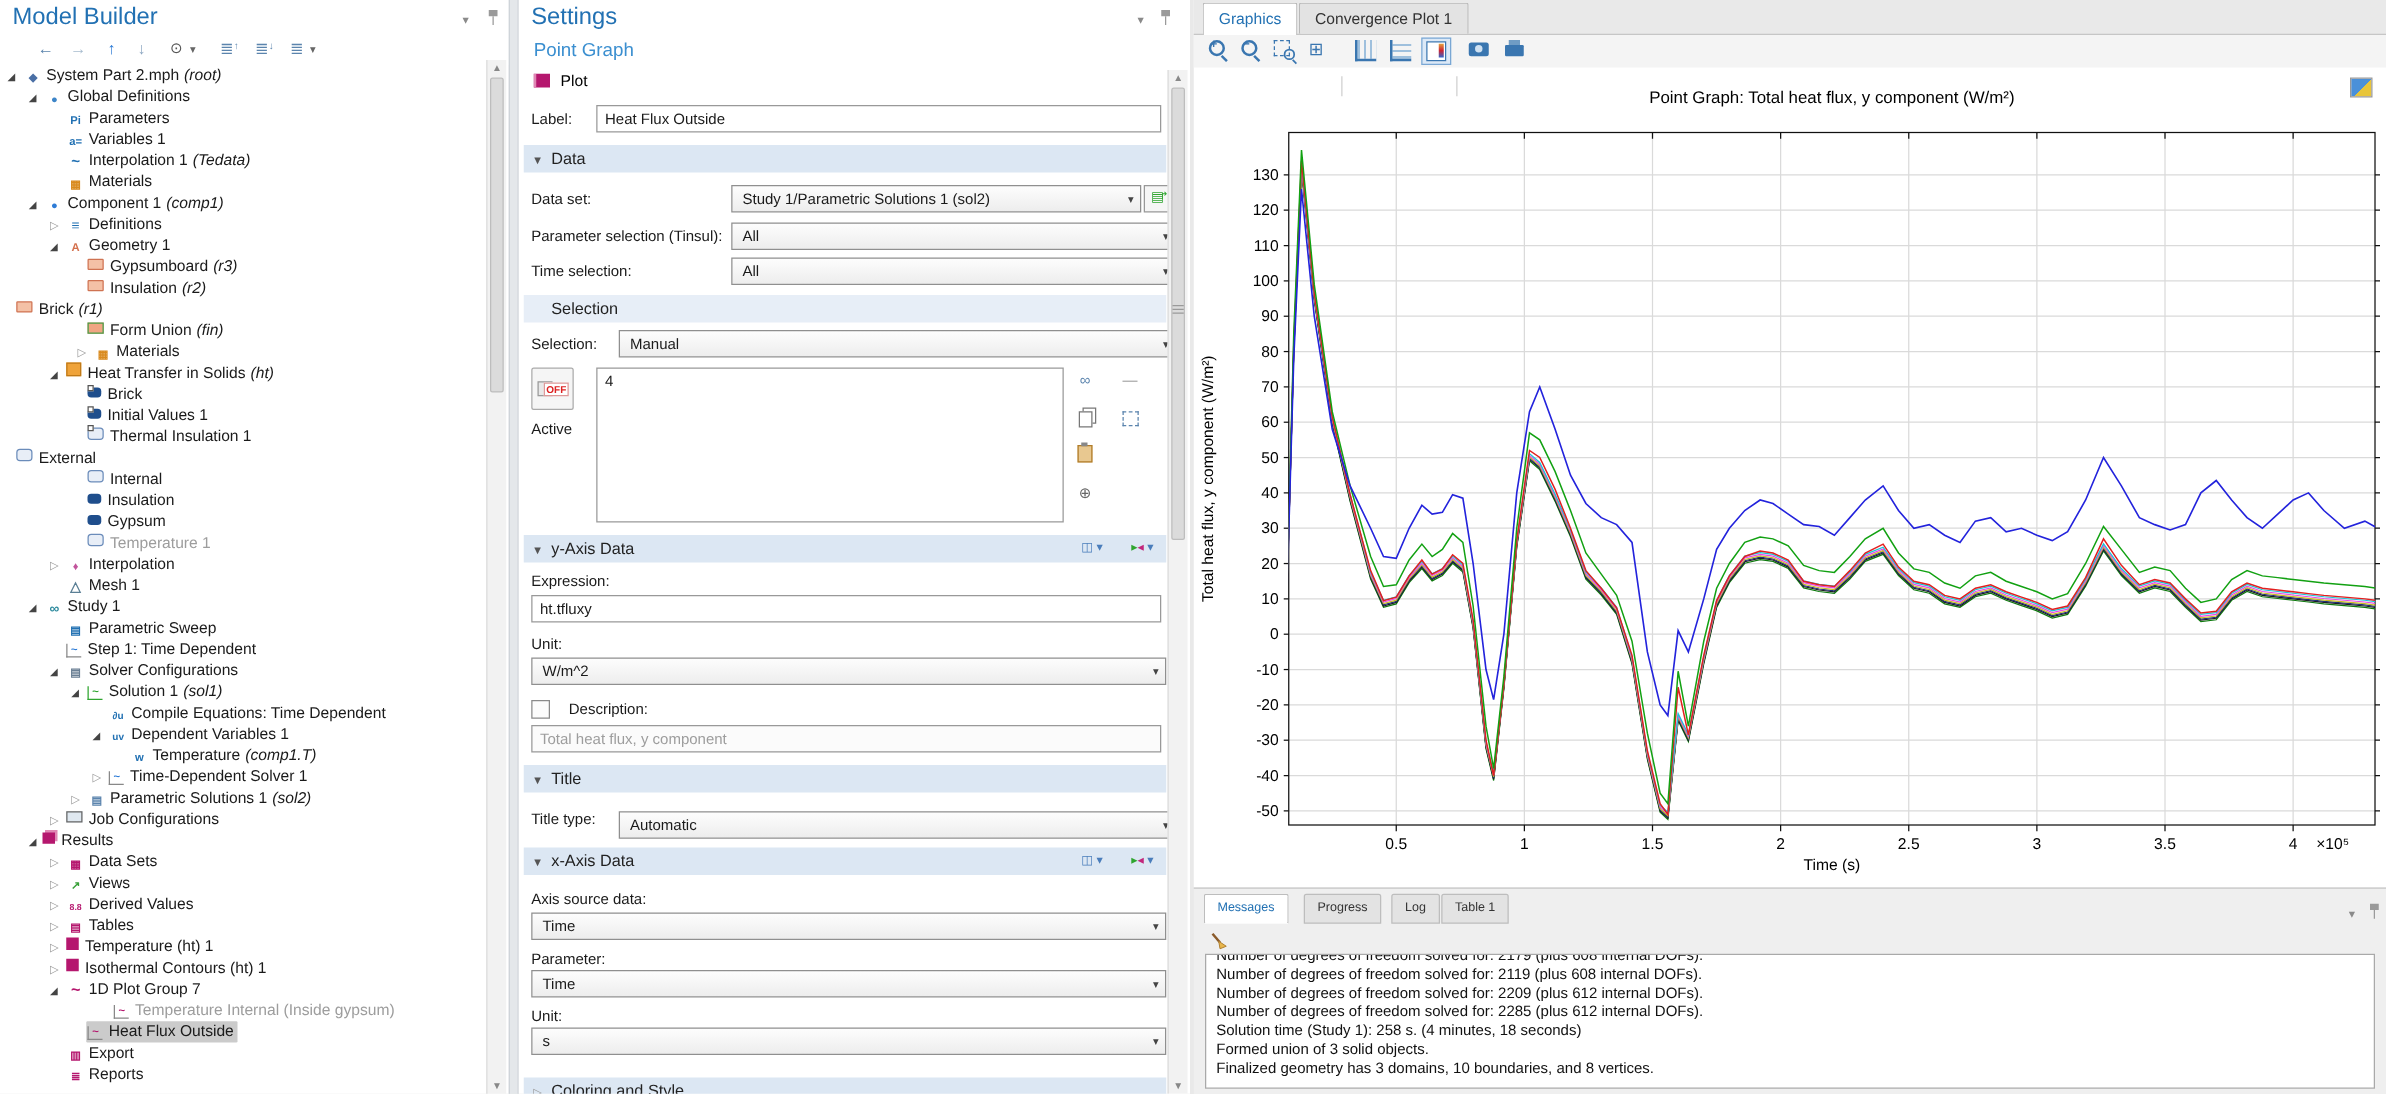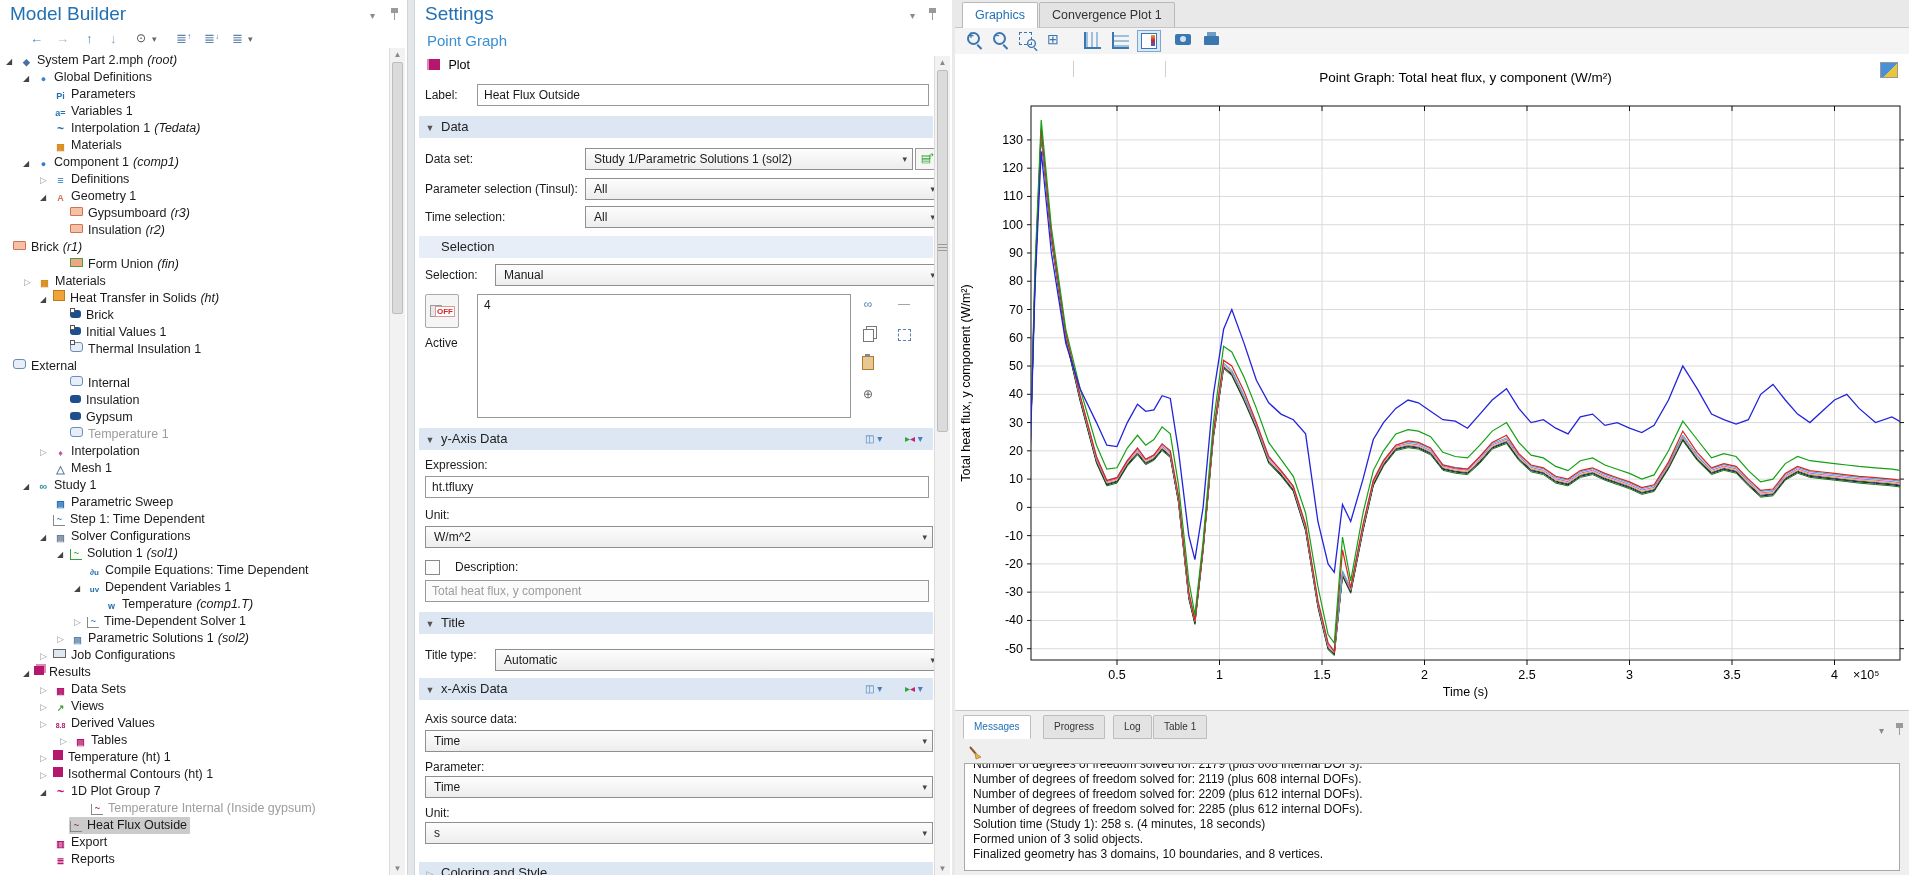--- a/index.html
+++ b/index.html
@@ -134,21 +134,21 @@
       <div class="trow" style="padding-left: 40px;"><span class="exp"></span><span class="rowc"><span class="ti" style="color: rgb(34, 113, 179);">a=</span><span class="tl">Variables 1</span></span></div>
       <div class="trow" style="padding-left: 40px;"><span class="exp"></span><span class="rowc"><span class="ti" style="color: rgb(34, 113, 179); font-size: 12px;">~</span><span class="tl">Interpolation 1</span><span class="ts">(Tedata)</span></span></div>
       <div class="trow" style="padding-left: 40px;"><span class="exp"></span><span class="rowc"><span class="ti" style="color: rgb(217, 138, 29);">▦</span><span class="tl">Materials</span></span></div>
       <div class="trow" style="padding-left: 23px;"><span class="exp">◢</span><span class="rowc"><span class="ti" style="color: rgb(46, 124, 214);">●</span><span class="tl">Component 1</span><span class="ts">(comp1)</span></span></div>
       <div class="trow" style="padding-left: 40px;"><span class="exp closed">▷</span><span class="rowc"><span class="ti" style="color: rgb(34, 113, 179); font-size: 11px;">≡</span><span class="tl">Definitions</span></span></div>
       <div class="trow" style="padding-left: 40px;"><span class="exp">◢</span><span class="rowc"><span class="ti" style="color: rgb(212, 113, 78);">A</span><span class="tl">Geometry 1</span></span></div>
       <div class="trow" style="padding-left: 57px;"><span class="exp"></span><span class="rowc"><span class="tibox ti-rect"></span><span class="tl">Gypsumboard</span><span class="ts">(r3)</span></span></div>
       <div class="trow" style="padding-left: 57px;"><span class="exp"></span><span class="rowc"><span class="tibox ti-rect"></span><span class="tl">Insulation</span><span class="ts">(r2)</span></span></div>
       <div class="trow" style=""><span class="exp"></span><span class="rowc"><span class="tibox ti-rect"></span><span class="tl">Brick</span><span class="ts">(r1)</span></span></div>
       <div class="trow" style="padding-left: 57px;"><span class="exp"></span><span class="rowc"><span class="tibox ti-formunion"></span><span class="tl">Form Union</span><span class="ts">(fin)</span></span></div>
-      <div class="trow" style="padding-left: 24px;"><span class="exp closed">▷</span><span class="rowc"><span class="ti" style="color: rgb(217, 138, 29);">▦</span><span class="tl">Materials</span></span></div>
+      <div class="trow" style="padding-left: 62px;"><span class="exp closed">▷</span><span class="rowc"><span class="ti" style="color: rgb(217, 138, 29);">▦</span><span class="tl">Materials</span></span></div>
       <div class="trow" style="padding-left: 40px;"><span class="exp">◢</span><span class="rowc"><span class="tibox ti-heat"></span><span class="tl">Heat Transfer in Solids</span><span class="ts">(ht)</span></span></div>
       <div class="trow" style="padding-left: 57px;"><span class="exp"></span><span class="rowc"><span class="tibox ti-domain-d"></span><span class="tl">Brick</span></span></div>
       <div class="trow" style="padding-left: 57px;"><span class="exp"></span><span class="rowc"><span class="tibox ti-domain-d"></span><span class="tl">Initial Values 1</span></span></div>
       <div class="trow" style="padding-left: 57px;"><span class="exp"></span><span class="rowc"><span class="tibox ti-boundary-d"></span><span class="tl">Thermal Insulation 1</span></span></div>
       <div class="trow" style=""><span class="exp"></span><span class="rowc"><span class="tibox ti-boundary"></span><span class="tl">External</span></span></div>
       <div class="trow" style="padding-left: 57px;"><span class="exp"></span><span class="rowc"><span class="tibox ti-boundary"></span><span class="tl">Internal</span></span></div>
       <div class="trow" style="padding-left: 57px;"><span class="exp"></span><span class="rowc"><span class="tibox ti-domain"></span><span class="tl">Insulation</span></span></div>
       <div class="trow" style="padding-left: 57px;"><span class="exp"></span><span class="rowc"><span class="tibox ti-domain"></span><span class="tl">Gypsum</span></span></div>
       <div class="trow grayed" style="padding-left: 57px;"><span class="exp"></span><span class="rowc"><span class="tibox ti-boundary"></span><span class="tl">Temperature 1</span></span></div>
       <div class="trow" style="padding-left: 40px;"><span class="exp closed">▷</span><span class="rowc"><span class="ti" style="color: rgb(194, 85, 156);">♦</span><span class="tl">Interpolation</span></span></div>
@@ -161,21 +161,21 @@
       <div class="trow" style="padding-left: 74px;"><span class="exp"></span><span class="rowc"><span class="ti" style="color: rgb(34, 113, 179); font-size: 8px;">∂u</span><span class="tl">Compile Equations: Time Dependent</span></span></div>
       <div class="trow" style="padding-left: 74px;"><span class="exp">◢</span><span class="rowc"><span class="ti" style="color: rgb(34, 113, 179); font-size: 8px;">uv</span><span class="tl">Dependent Variables 1</span></span></div>
       <div class="trow" style="padding-left: 91px;"><span class="exp"></span><span class="rowc"><span class="ti" style="color: rgb(34, 113, 179);">w</span><span class="tl">Temperature</span><span class="ts">(comp1.T)</span></span></div>
       <div class="trow" style="padding-left: 74px;"><span class="exp closed">▷</span><span class="rowc"><span class="tibox ti-plot ti-plot-blue">~</span><span class="tl">Time-Dependent Solver 1</span></span></div>
       <div class="trow" style="padding-left: 57px;"><span class="exp closed">▷</span><span class="rowc"><span class="ti" style="color: rgb(91, 132, 173);">▤</span><span class="tl">Parametric Solutions 1</span><span class="ts">(sol2)</span></span></div>
       <div class="trow" style="padding-left: 40px;"><span class="exp closed">▷</span><span class="rowc"><span class="tibox ti-jobconf"></span><span class="tl">Job Configurations</span></span></div>
       <div class="trow" style="padding-left: 23px;"><span class="exp">◢</span><span class="rowc"><span class="tibox ti-results"></span><span class="tl">Results</span></span></div>
       <div class="trow" style="padding-left: 40px;"><span class="exp closed">▷</span><span class="rowc"><span class="ti" style="color: rgb(181, 23, 110);">▦</span><span class="tl">Data Sets</span></span></div>
       <div class="trow" style="padding-left: 40px;"><span class="exp closed">▷</span><span class="rowc"><span class="ti" style="color: rgb(58, 161, 58);">↗</span><span class="tl">Views</span></span></div>
       <div class="trow" style="padding-left: 40px;"><span class="exp closed">▷</span><span class="rowc"><span class="ti" style="color: rgb(181, 23, 110); font-size: 7px;">8.8</span><span class="tl">Derived Values</span></span></div>
-      <div class="trow" style="padding-left: 60px;"><span class="exp closed">▷</span><span class="rowc"><span class="ti" style="color: rgb(181, 23, 110);">▤</span><span class="tl">Tables</span></span></div>
+      <div class="trow" style="padding-left: 40px;"><span class="exp closed">▷</span><span class="rowc"><span class="ti" style="color: rgb(181, 23, 110);">▤</span><span class="tl">Tables</span></span></div>
       <div class="trow" style="padding-left: 40px;"><span class="exp closed">▷</span><span class="rowc"><span class="tibox ti-plot2d"></span><span class="tl">Temperature (ht) 1</span></span></div>
       <div class="trow" style="padding-left: 40px;"><span class="exp closed">▷</span><span class="rowc"><span class="tibox ti-plot2d"></span><span class="tl">Isothermal Contours (ht) 1</span></span></div>
       <div class="trow" style="padding-left: 40px;"><span class="exp">◢</span><span class="rowc"><span class="ti" style="color: rgb(181, 23, 110); font-size: 13px;">~</span><span class="tl">1D Plot Group 7</span></span></div>
       <div class="trow grayed" style="padding-left: 78px; text-decoration: underline;"><span class="exp"></span><span class="rowc"><span class="tibox ti-plot ti-plot-mag">~</span><span class="tl">Temperature Internal (Inside gypsum)</span></span></div>
       <div class="trow" style="padding-left: 57px;"><span class="exp"></span><span class="rowc sel"><span class="tibox ti-plot ti-plot-mag">~</span><span class="tl">Heat Flux Outside</span></span></div>
       <div class="trow" style="padding-left: 40px;"><span class="exp"></span><span class="rowc"><span class="ti" style="color: rgb(181, 23, 110);">▥</span><span class="tl">Export</span></span></div>
       <div class="trow" style="padding-left: 40px;"><span class="exp"></span><span class="rowc"><span class="ti" style="color: rgb(181, 23, 110);">≣</span><span class="tl">Reports</span></span></div>
     </div>
   <div class="sbar" style="left:389px;top:48px;bottom:0;">
     <span class="arr" style="top:2px;">▲</span>

